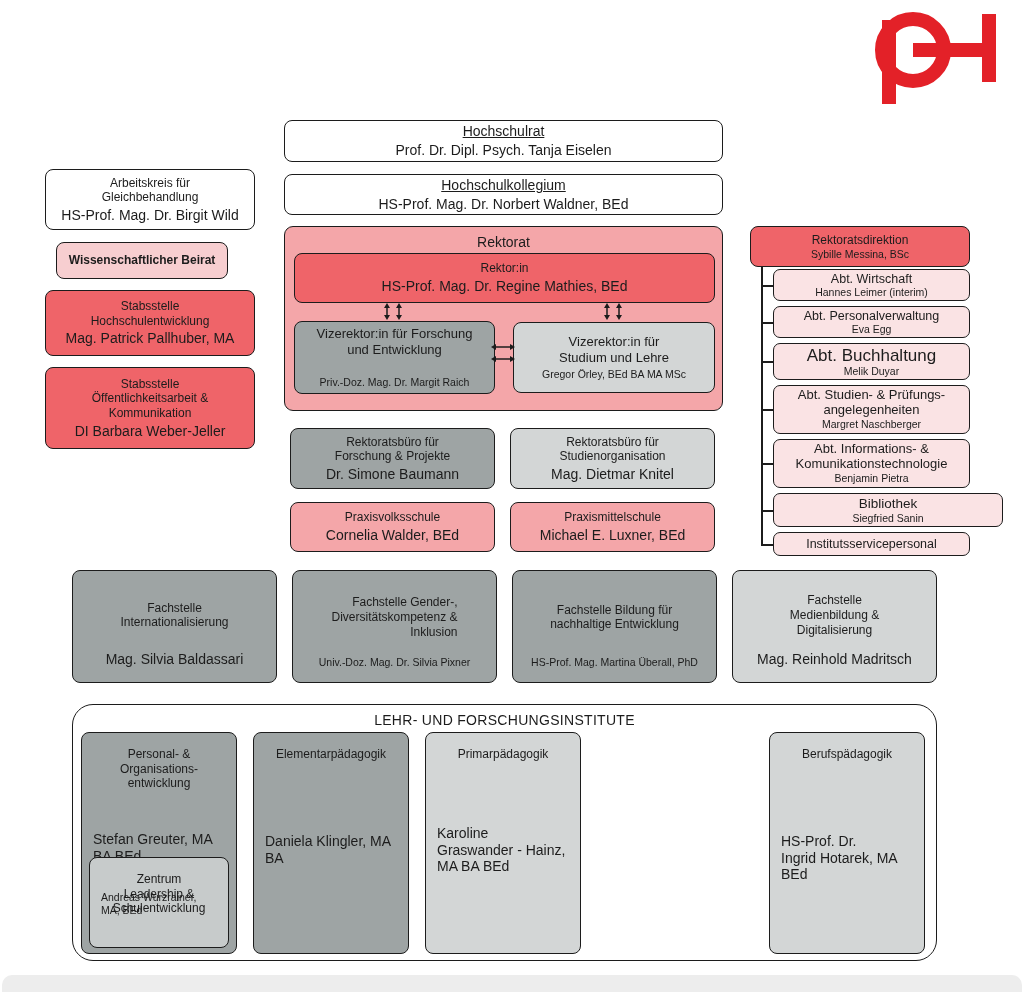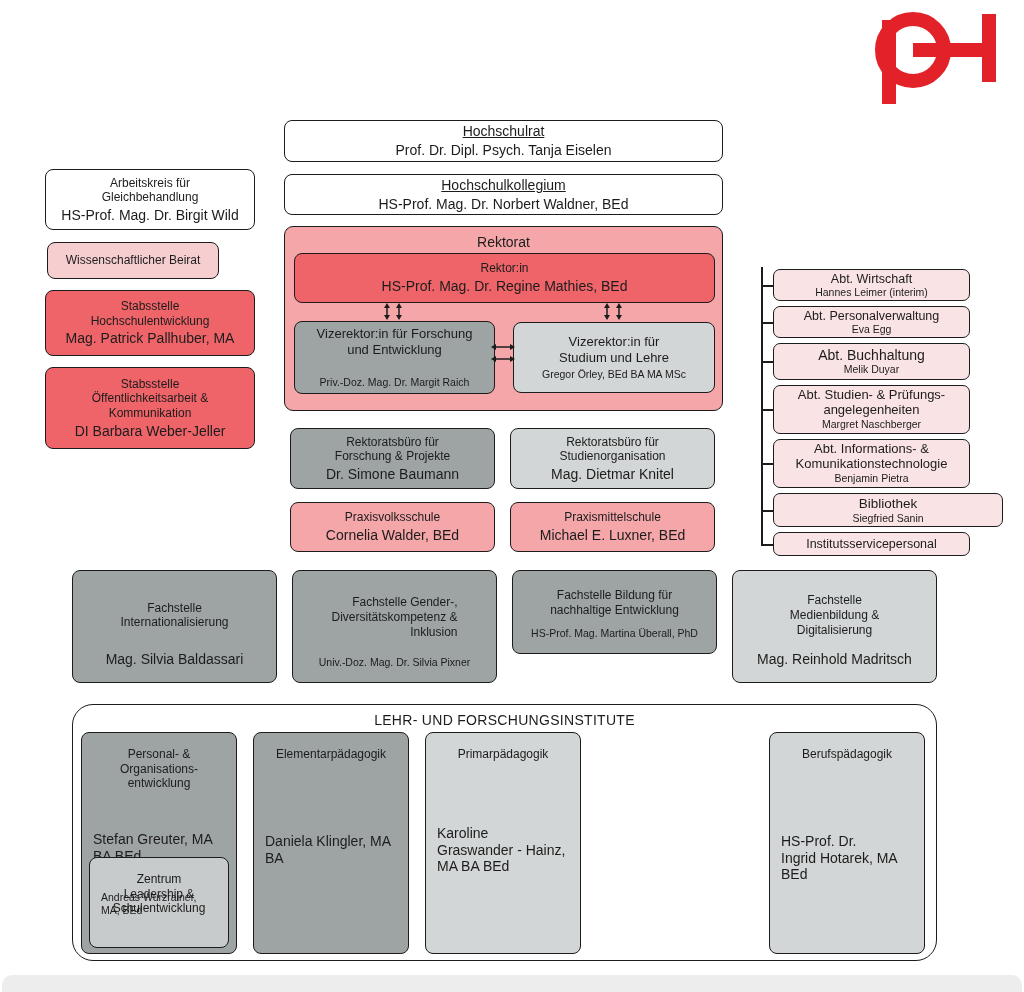--- a/index.html
+++ b/index.html
@@ -56,21 +56,21 @@
   <div class="box hdr" style="left:284px;top:174px;width:439px;height:41px;">
     <div class="t">Hochschulkollegium</div>
     <div class="p">HS-Prof. Mag. Dr. Norbert Waldner, BEd</div>
   </div>
 
   <div class="box" style="left:45px;top:169px;width:210px;height:61px;">
     <div class="t">Arbeitskreis für
 Gleichbehandlung</div>
     <div class="p">HS-Prof. Mag. Dr. Birgit Wild</div>
   </div>
-  <div class="box bg-blush" style="left:47px;top:242px;width:172px;height:37px;">
+  <div class="box bg-blush" style="left:56px;top:242px;width:172px;height:37px;font-weight:bold;">
     <div class="t">Wissenschaftlicher Beirat</div>
   </div>
   <div class="box bg-red" style="left:45px;top:290px;width:210px;height:66px;">
     <div class="t">Stabsstelle
 Hochschulentwicklung</div>
     <div class="p">Mag. Patrick Pallhuber, MA</div>
   </div>
   <div class="box bg-red" style="left:45px;top:367px;width:210px;height:82px;">
     <div class="t">Stabsstelle
 Öffentlichkeitsarbeit &amp;
@@ -135,40 +135,44 @@
   </div>
   <div class="box bg-pink" style="left:510px;top:502px;width:205px;height:50px;">
     <div class="t">Praxismittelschule</div>
     <div class="p">Michael E. Luxner, BEd</div>
   </div>
   <div class="box bg-pink" style="left:290px;top:502px;width:205px;height:50px;">
     <div class="t">Praxisvolksschule</div>
     <div class="p">Cornelia Walder, BEd</div>
   </div>
 
+  <div class="box bg-red" style="left:750px;top:226px;width:220px;height:41px;">
+    <div class="t">Rektoratsdirektion</div>
+    <div class="p" style="font-size:10.5px;margin-top:0">Sybille Messina, BSc</div>
+  </div>
 
   <div class="vl" style="left:761px;top:267px;height:278px;"></div>
   <div class="hl" style="left:761px;top:285px;width:12px;"></div>
   <div class="hl" style="left:761px;top:322px;width:12px;"></div>
   <div class="hl" style="left:761px;top:361px;width:12px;"></div>
   <div class="hl" style="left:761px;top:409px;width:12px;"></div>
   <div class="hl" style="left:761px;top:463px;width:12px;"></div>
   <div class="hl" style="left:761px;top:510px;width:12px;"></div>
   <div class="hl" style="left:761px;top:544px;width:12px;"></div>
 
   <div class="box sm bg-pale" style="left:773px;top:269px;width:197px;height:32px;">
     <div class="t">Abt. Wirtschaft</div>
     <div class="p">Hannes Leimer (interim)</div>
   </div>
   <div class="box sm bg-pale" style="left:773px;top:306px;width:197px;height:32px;">
     <div class="t">Abt. Personalverwaltung</div>
     <div class="p">Eva Egg</div>
   </div>
   <div class="box sm bg-pale" style="left:773px;top:343px;width:197px;height:37px;">
-    <div class="t" style="font-size:14px">Abt. Buchhaltung</div>
+    <div class="t" style="font-size:17px">Abt. Buchhaltung</div>
     <div class="p">Melik Duyar</div>
   </div>
   <div class="box sm bg-pale" style="left:773px;top:385px;width:197px;height:49px;">
     <div class="t" style="font-size:13px">Abt. Studien- &amp; Prüfungs-
 angelegenheiten</div>
     <div class="p">Margret Naschberger</div>
   </div>
   <div class="box sm bg-pale" style="left:773px;top:439px;width:197px;height:49px;">
     <div class="t" style="font-size:13px">Abt. Informations- &amp;
 Komunikationstechnologie</div>
@@ -186,21 +190,21 @@
     <div class="t">Fachstelle
 Internationalisierung</div>
     <div class="p">Mag. Silvia Baldassari</div>
   </div>
   <div class="box fach bg-dark" style="left:292px;top:570px;width:205px;height:113px;text-align:right;">
     <div class="t">Fachstelle Gender-,
 Diversitätskompetenz &amp;
 Inklusion</div>
     <div class="p" style="font-size:10.5px">Univ.-Doz. Mag. Dr. Silvia Pixner</div>
   </div>
-  <div class="box fach bg-dark" style="left:512px;top:570px;width:205px;height:84px;">
+  <div class="box fach bg-dark" style="left:512px;top:570px;width:205px;height:113px;">
     <div class="t">Fachstelle Bildung für
 nachhaltige Entwicklung</div>
     <div class="p" style="font-size:10.5px">HS-Prof. Mag. Martina Überall, PhD</div>
   </div>
   <div class="box fach bg-light" style="left:732px;top:570px;width:205px;height:113px;">
     <div class="t">Fachstelle
 Medienbildung &amp;
 Digitalisierung</div>
     <div class="p">Mag. Reinhold Madritsch</div>
   </div>

